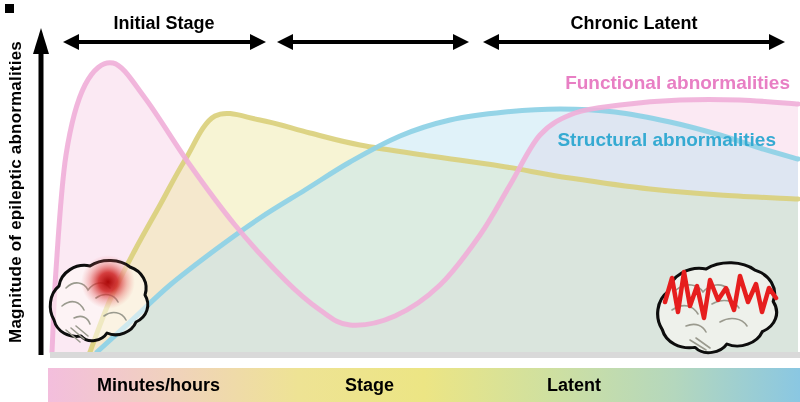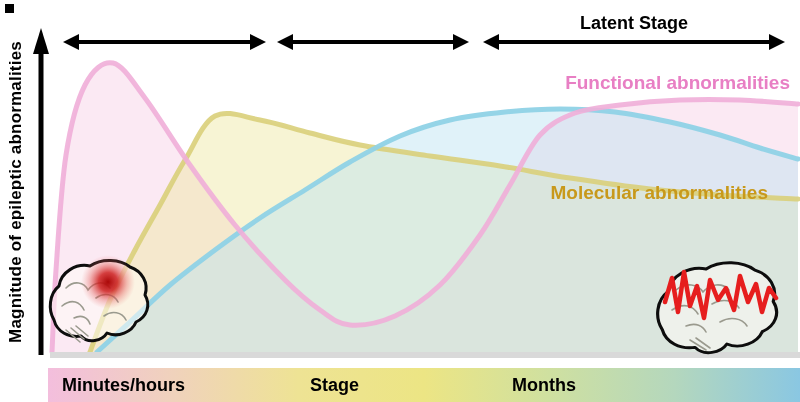--- a/index.html
+++ b/index.html
@@ -26,21 +26,21 @@
     position:absolute;font-size:19px;font-weight:bold;white-space:nowrap;text-align:center;
   }
   .curve-label.functional{right:10px;top:72px;}
   .curve-label.structural{right:24px;top:129px;}
   .curve-label.molecular{right:32px;top:182px;}
   .timeline-bar{
     position:absolute;left:48px;top:368px;width:752px;height:34px;
   }
   .timeline-label{
     position:absolute;top:0;height:30px;line-height:34px;
-    font-size:18px;font-weight:bold;color:#000;white-space:nowrap;
+    font-size:18px;font-weight:bold;color:#000;white-space:nowrap;margin-left:35px;
   }
   .tl-minutes{left:14px;}
   .tl-weeks{left:262px;}
   .tl-months{left:464px;}
 </style>
 </head>
 <body>
 
 <div class="canvas">
 
@@ -109,24 +109,25 @@
         <path d="M 22,50 C 34,42 43,46 48,54"></path>
         <path d="M 62,44 C 72,38 84,40 89,48"></path>
         <path d="M 70,62 C 80,56 92,58 97,66"></path>
         <path d="M 36,66 C 46,62 53,66 56,72"></path>
         <path d="M 40,80 L 56,90 M 46,78 L 60,88"></path>
       </g>
       <polyline points="15,42 22,18 28,52 34,12 40,46 47,26 54,58 60,20 68,40 76,28 84,50 90,16 98,42 106,24 112,52 119,28 126,38" fill="none" stroke="#e61e1e" stroke-width="4.5" stroke-linejoin="round" stroke-linecap="round"></polyline>
     </g>
   </svg>
 
-  <div class="stage-label stage-chronic">Latent Stage</div>
+  <div class="stage-label stage-initial">Initial Stage</div>
+  <div class="stage-label stage-chronic">Chronic Latent</div>
 
   <div class="curve-label functional" style="color: rgb(232, 127, 196);">Functional abnormalities</div>
-  <div class="curve-label molecular" style="color: rgb(200, 153, 27);">Molecular abnormalities</div>
+  <div class="curve-label structural" style="color: rgb(53, 170, 210);">Structural abnormalities</div>
 
   <div class="timeline-bar" style="background: linear-gradient(90deg, rgb(243, 190, 221), rgb(240, 210, 188), rgb(238, 227, 148), rgb(236, 229, 132), rgb(207, 224, 160), rgb(180, 215, 189), rgb(138, 199, 226));">
     <div class="timeline-label tl-minutes">Minutes/hours</div>
     <div class="timeline-label tl-weeks">Stage</div>
-    <div class="timeline-label tl-months">Months</div>
+    <div class="timeline-label tl-months">Latent</div>
   </div>
 
 </div>
 
 </body></html>

